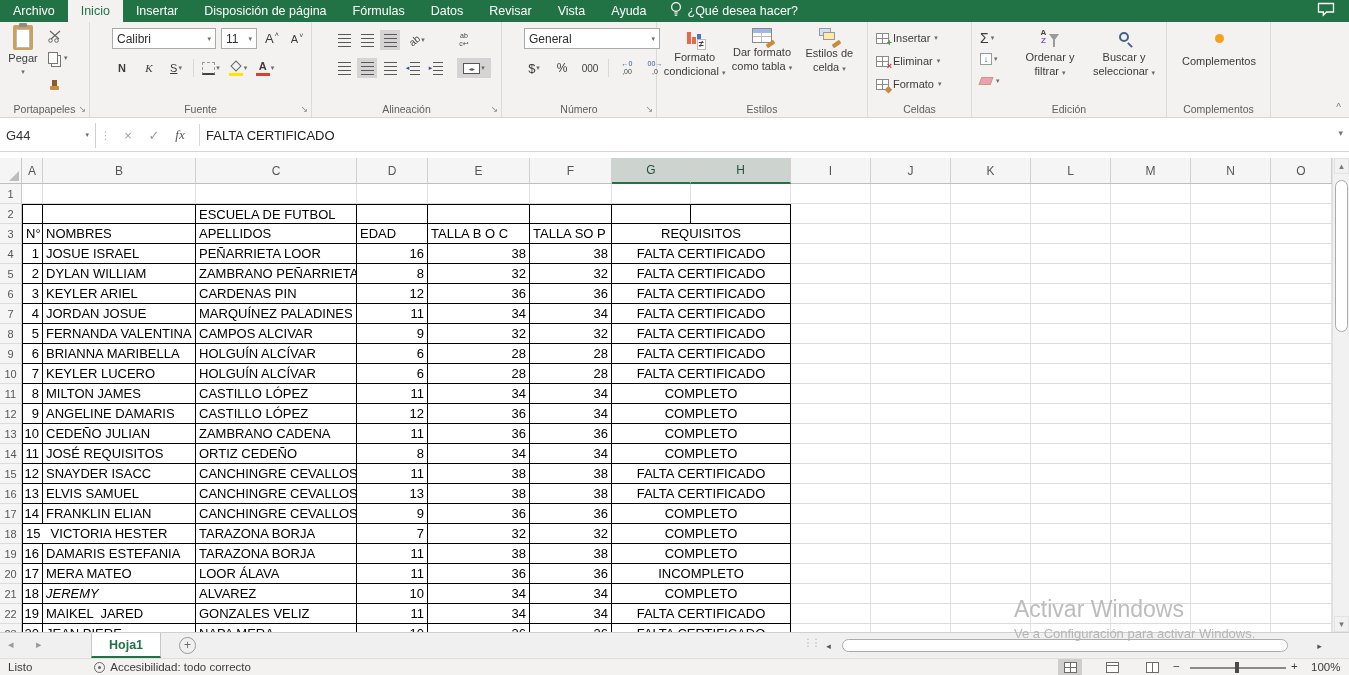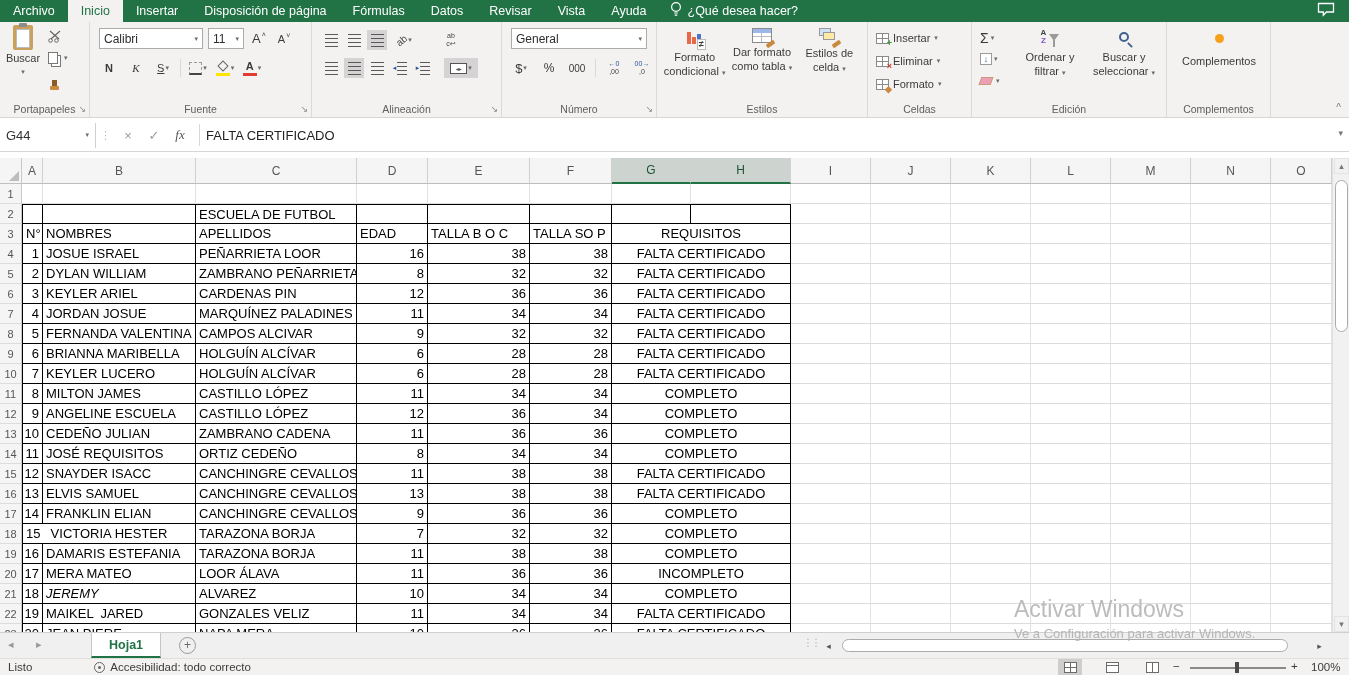--- a/index.html
+++ b/index.html
@@ -19,21 +19,21 @@
   
   .ribbon{position:absolute;top:22px;left:0;width:1349px;height:96px;background:#f3f2f1;
     border-bottom:1px solid #d8d6d4;display:flex;font-size:11px;color:#3b3b3b}
   .grp{position:relative;height:100%;border-right:1px solid #dcdad8;flex:none}
   .glabel{position:absolute;bottom:2px;left:0;right:0;text-align:center;font-size:10.5px;color:#605e5c;white-space:nowrap}
   .launch{position:absolute;bottom:3px;right:3px;font-size:9px;color:#8a8a8a}
   .bigbtn{position:absolute;top:3px;display:flex;flex-direction:column;align-items:center;gap:2px;text-align:center;line-height:1.25}
   .chev{font-size:7px;color:#6b6b6b}
   .combo{height:21px;background:#fff;border:1px solid #ababab;display:flex;align-items:center;
     justify-content:space-between;padding:0 4px;font-size:12px;color:#2e2e2e}
-  .rowline{position:absolute;left:9px;display:flex;align-items:center;gap:5px}
+  .rowline{position:absolute;left:22px;display:flex;align-items:center;gap:5px}
   .icbtn{min-width:20px;height:20px;display:flex;align-items:center;justify-content:center;gap:1px}
   .icbtn.on{background:#d5d3d3}
   .li{width:13px;height:13px;background:repeating-linear-gradient(to bottom,#595959 0 1px,transparent 1px 4px)}
   .li.sm{width:10px}
   .clipboard{width:20px;height:25px;background:#c9a05e;border-radius:2px;position:relative}
   .clipboard:before{content:"";position:absolute;left:3px;top:4px;right:3px;bottom:2px;background:#fff;border:1px solid #bbb}
   .clipboard:after{content:"";position:absolute;left:6px;top:-2px;width:8px;height:4px;background:#8b8b8b;border-radius:1px}
   .minicolicon{display:flex;align-items:center;gap:2px}
   .borderic{width:13px;height:13px;border:1px dashed #9a9a9a;border-bottom:2px solid #444}
   .bucket{width:8px;height:8px;border:1.5px solid #666;transform:rotate(45deg);margin:2px}
@@ -166,21 +166,21 @@
         </svg>
     </span>
   </div>
 </div>
 
 <div class="ribbon">
 
   <div class="grp" style="width:90px">
     <div class="bigbtn" style="left:2px;width:42px">
       <span class="clipboard"></span>
-      <span>Buscar</span>
+      <span>Pegar</span>
       <span class="chev">▾</span>
     </div>
     <div class="abs" style="left:48px;top:8px">
       <svg width="14" height="13" viewBox="0 0 14 13">
           <path d="M12 1L3 9M2 1l9 8" stroke="#666" stroke-width="1.2" fill="none"></path>
           <circle cx="2.5" cy="10.5" r="1.8" fill="none" stroke="#666"></circle>
           <circle cx="8.5" cy="10.5" r="1.8" fill="none" stroke="#666"></circle>
         </svg>
     </div>
     <div class="abs minicolicon" style="left:48px;top:30px">
@@ -643,21 +643,21 @@
       <div class="c" style="width: 80px;"></div>
       <div class="c" style="width: 80px;"></div>
       <div class="c" style="width: 80px;"></div>
       <div class="c" style="width: 80px;"></div>
       <div class="c" style="width: 80px;"></div>
       <div class="c" style="width: 61px;"></div>
     </div>
     <div class="grow" style="top: 246px; height: 20px;">
       <div class="gut">12</div>
       <div class="c tb tb0 ar" style="width: 21px;">9</div>
-      <div class="c tb" style="width: 153px;">ANGELINE ESCUELA</div>
+      <div class="c tb" style="width: 153px;">ANGELINE DAMARIS</div>
       <div class="c tb" style="width: 161px;">CASTILLO LÓPEZ</div>
       <div class="c tb ar" style="width: 71px;">12</div>
       <div class="c tb ar" style="width: 102px;">36</div>
       <div class="c tb ar" style="width: 82px;">34</div>
       <div class="c tb ac" style="width: 179px;">COMPLETO</div>
       <div class="c" style="width: 80px;"></div>
       <div class="c" style="width: 80px;"></div>
       <div class="c" style="width: 80px;"></div>
       <div class="c" style="width: 80px;"></div>
       <div class="c" style="width: 80px;"></div>

